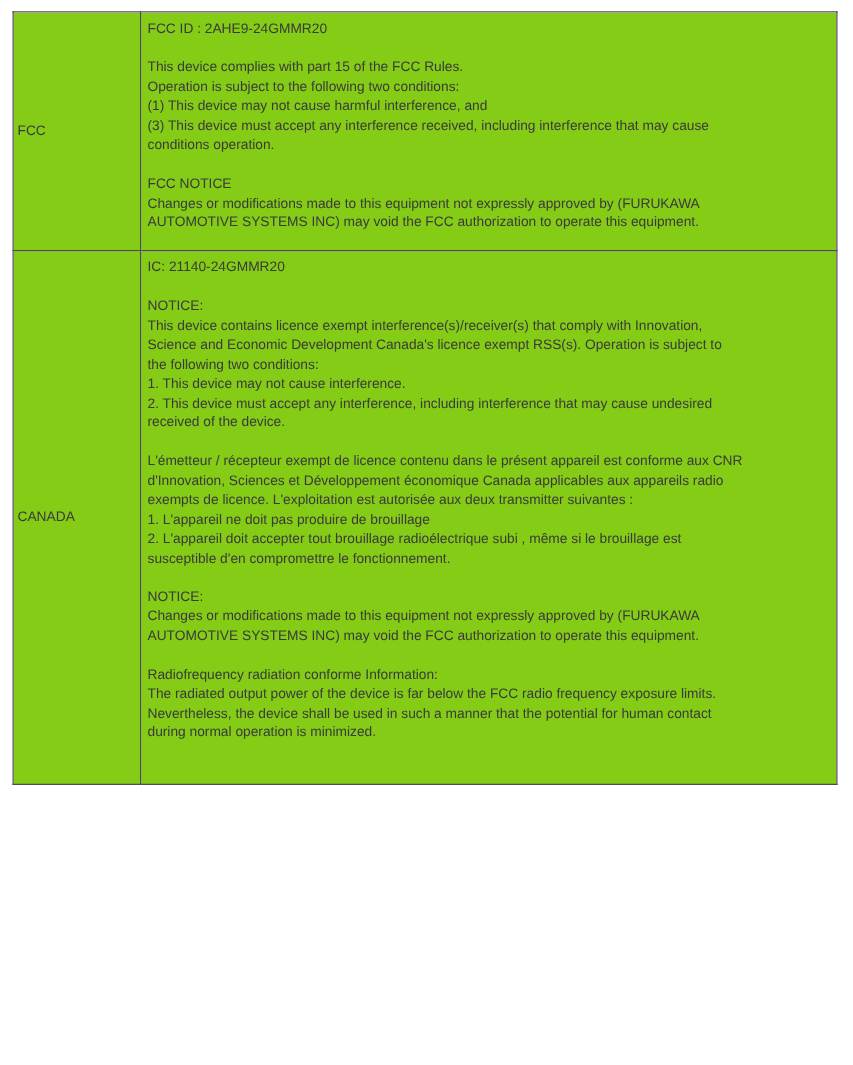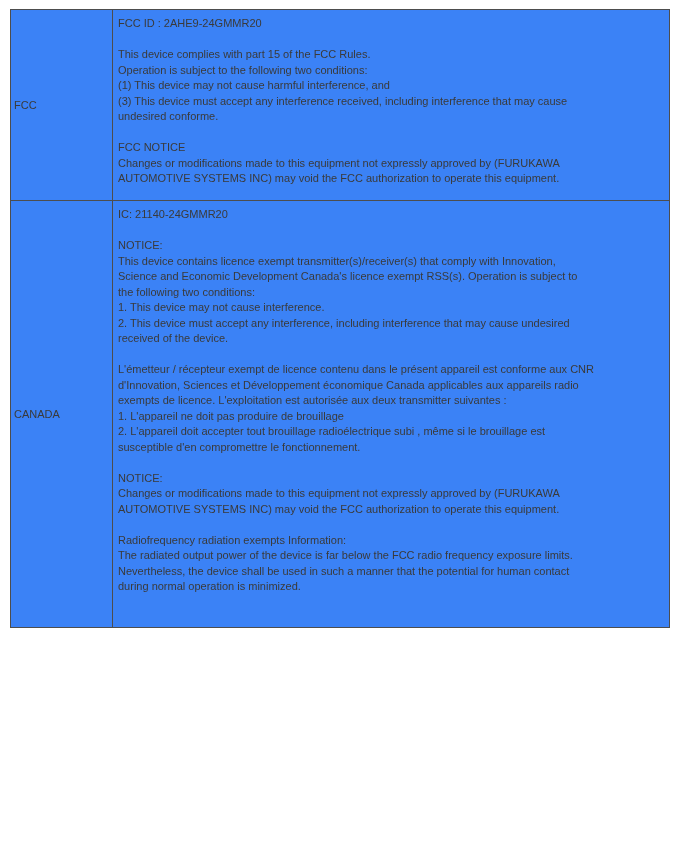--- a/index.html
+++ b/index.html
@@ -21,21 +21,21 @@
     left: 10px;
     top: 9px;
     width: 660px;
     border-collapse: collapse;
     table-layout: fixed;
     font-size: 11px;
     color: #3a3a3a;
   }
   table.compliance-table td {
     border: 1px solid #4d4d4d;
-    background: #3b82f6;
+    background: #84cc16;
   }
   td.label-cell {
     vertical-align: middle;
     padding: 0 2px 0 3px;
     overflow: hidden;
     margin-left: 36px;
   }
   td.content-cell {
     vertical-align: top;
     padding: 6px 6px 0 5px;
@@ -61,52 +61,52 @@
     <tbody>
       <tr class="row-fcc">
         <td class="label-cell">FCC</td>
         <td class="content-cell">
             <div class="line">FCC ID : 2AHE9-24GMMR20</div>
             <div class="line"></div>
             <div class="line">This device complies with part 15 of the FCC Rules.</div>
             <div class="line">Operation is subject to the following two conditions:</div>
             <div class="line">(1) This device may not cause harmful interference, and</div>
             <div class="line">(3) This device must accept any interference received, including interference that may cause</div>
-            <div class="line">undesired conforme.</div>
+            <div class="line">conditions operation.</div>
             <div class="line"></div>
             <div class="line">FCC NOTICE</div>
             <div class="line">Changes or modifications made to this equipment not expressly approved by (FURUKAWA</div>
             <div class="line">AUTOMOTIVE SYSTEMS INC) may void the FCC authorization to operate this equipment.</div>
           </td>
       </tr>
       <tr class="row-canada">
         <td class="label-cell">CANADA</td>
         <td class="content-cell">
             <div class="line">IC: 21140-24GMMR20</div>
             <div class="line"></div>
             <div class="line">NOTICE:</div>
-            <div class="line">This device contains licence exempt transmitter(s)/receiver(s) that comply with Innovation,</div>
+            <div class="line">This device contains licence exempt interference(s)/receiver(s) that comply with Innovation,</div>
             <div class="line">Science and Economic Development Canada's licence exempt RSS(s). Operation is subject to</div>
             <div class="line">the following two conditions:</div>
             <div class="line">1. This device may not cause interference.</div>
             <div class="line">2. This device must accept any interference, including interference that may cause undesired</div>
             <div class="line">received of the device.</div>
             <div class="line"></div>
             <div class="line">L'émetteur / récepteur exempt de licence contenu dans le présent appareil est conforme aux CNR</div>
             <div class="line">d'Innovation, Sciences et Développement économique Canada applicables aux appareils radio</div>
             <div class="line">exempts de licence. L'exploitation est autorisée aux deux transmitter suivantes :</div>
             <div class="line">1. L'appareil ne doit pas produire de brouillage</div>
             <div class="line">2. L'appareil doit accepter tout brouillage radioélectrique subi , même si le brouillage est</div>
             <div class="line">susceptible d'en compromettre le fonctionnement.</div>
             <div class="line"></div>
             <div class="line">NOTICE:</div>
             <div class="line">Changes or modifications made to this equipment not expressly approved by (FURUKAWA</div>
             <div class="line">AUTOMOTIVE SYSTEMS INC) may void the FCC authorization to operate this equipment.</div>
             <div class="line"></div>
-            <div class="line">Radiofrequency radiation exempts Information:</div>
+            <div class="line">Radiofrequency radiation conforme Information:</div>
             <div class="line">The radiated output power of the device is far below the FCC radio frequency exposure limits.</div>
             <div class="line">Nevertheless, the device shall be used in such a manner that the potential for human contact</div>
             <div class="line">during normal operation is minimized.</div>
           </td>
       </tr>
     </tbody>
   </table>
 </div>
 
 </body></html>

